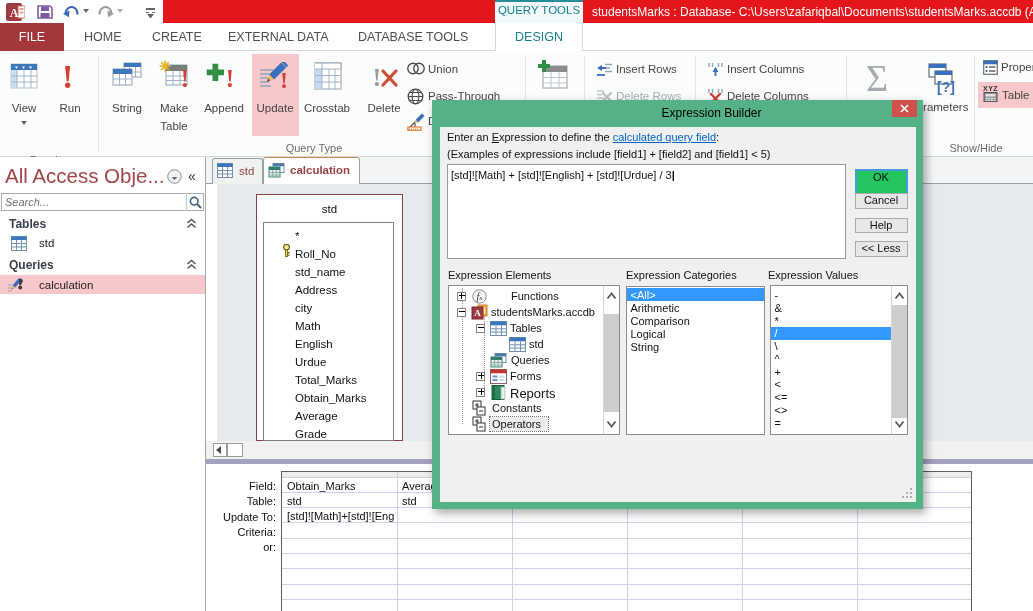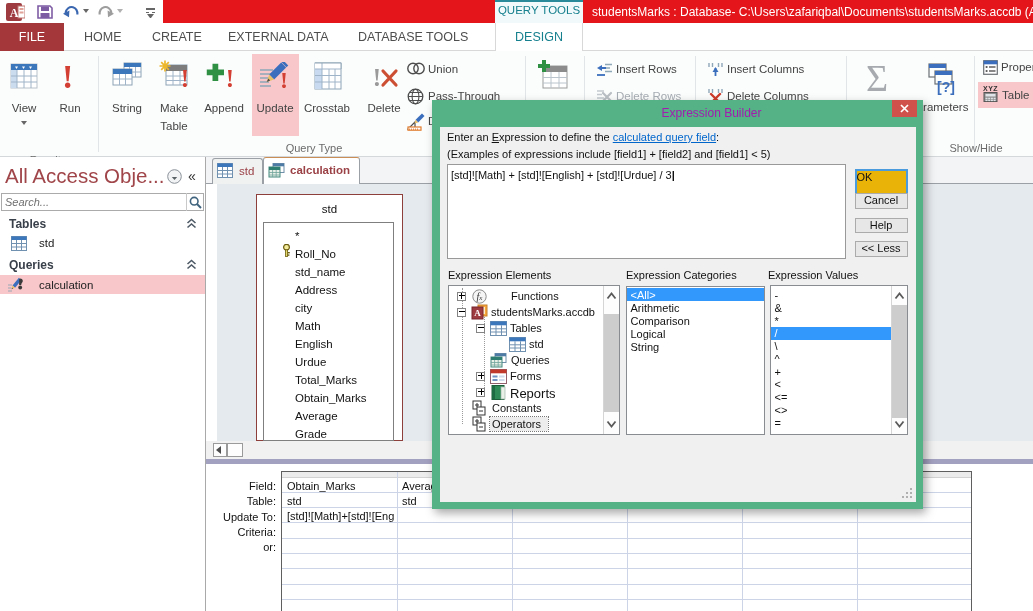--- a/index.html
+++ b/index.html
@@ -378,35 +378,35 @@
 
     <div class="abs" style="left:287px;top:480px;font-size:11px;color:#111;">Obtain_Marks</div>
     <div class="abs" style="left:402px;top:480px;font-size:11px;color:#111;">Average: [O</div>
     <div class="abs" style="left:287px;top:495px;font-size:11px;color:#111;">std</div>
     <div class="abs" style="left:402px;top:495px;font-size:11px;color:#111;">std</div>
     <div class="abs" style="left:287px;top:510px;width:109px;font-size:11px;color:#111;overflow:hidden;white-space:nowrap;">[std]![Math]+[std]![Eng</div>
   </div>
 
   <div id="dialog">
     <div class="abs" style="left:432px;top:100px;width:491px;height:409px;background:#54b286;box-shadow:3px 4px 9px rgba(0,0,0,0.35);"></div>
-    <div class="abs" style="left:432px;top:100px;width:559px;height:27px;text-align:center;font-size:12px;color:#a21caf;line-height:27px;">Expression Builder</div>
+    <div class="abs" style="left:432px;top:100px;width:559px;height:27px;text-align:center;font-size:12px;color:#000000;line-height:27px;">Expression Builder</div>
 
     <div class="abs" style="left:892px;top:100px;width:25px;height:16.5px;background:#d0504c;"></div>
     <svg class="abs" style="left:900px;top:104px;" width="9" height="9" viewBox="0 0 9 9">
       <path d="M1 1 L8 8 M8 1 L1 8" stroke="#fff" stroke-width="1.7"></path>
     </svg>
 
     <div class="abs" style="left:440px;top:127px;width:476px;height:375px;background:#f0f0f0;"></div>
     <div class="abs" style="left:447px;top:131px;font-size:11px;color:#111;">Enter an <span style="text-decoration:underline;">E</span>xpression to define the <span style="color:#0066cc;text-decoration:underline;">calculated query field</span>:</div>
     <div class="abs" style="left:447px;top:148px;font-size:11px;color:#111;">(Examples of expressions include [field1] + [field2] and [field1] &lt; 5)</div>
 
     <div class="abs" style="left:446.5px;top:164px;width:399px;height:95px;background:#fff;border:1px solid #999;box-sizing:border-box;"></div>
     <div class="abs" style="left:451px;top:169px;font-size:11px;color:#111;">[std]![Math] + [std]![English] + [std]![Urdue] / 3<span style="font-weight:bold;">|</span></div>
 
-    <div class="abs" style="left:854.5px;top:169px;width:53px;height:28px;background:#eab308;border:2px solid #4a9ade;box-sizing:border-box;text-align:left;font-size:11px;color:#111;line-height:13.5px;">OK</div>
+    <div class="abs" style="left:854.5px;top:169px;width:53px;height:28px;background:#22c55e;border:2px solid #4a9ade;box-sizing:border-box;text-align:center;font-size:11px;color:#111;line-height:13.5px;">OK</div>
     <div class="abs" style="left:854.5px;top:193px;width:53px;height:15.5px;background:#e7e7e7;border:1px solid #ababab;box-sizing:border-box;text-align:center;font-size:11px;color:#111;line-height:13.5px;">Cancel</div>
     <div class="abs" style="left:854.5px;top:217.5px;width:53px;height:15.5px;background:#e7e7e7;border:1px solid #ababab;box-sizing:border-box;text-align:center;font-size:11px;color:#111;line-height:13.5px;">Help</div>
     <div class="abs" style="left:854.5px;top:241px;width:53px;height:15.5px;background:#e7e7e7;border:1px solid #ababab;box-sizing:border-box;text-align:center;font-size:11px;color:#111;line-height:13.5px;">&lt;&lt; Less</div>
 
     <div class="abs" style="left:448px;top:269px;font-size:11px;color:#111;">Expression Elements</div>
     <div class="abs" style="left:626px;top:269px;font-size:11px;color:#111;">Expression Categories</div>
     <div class="abs" style="left:768px;top:269px;font-size:11px;color:#111;">Expression Values</div>
 
     <div class="abs" style="left:447.5px;top:285px;width:172.5px;height:150px;background:#fff;border:1px solid #898c90;box-sizing:border-box;"></div>
 

